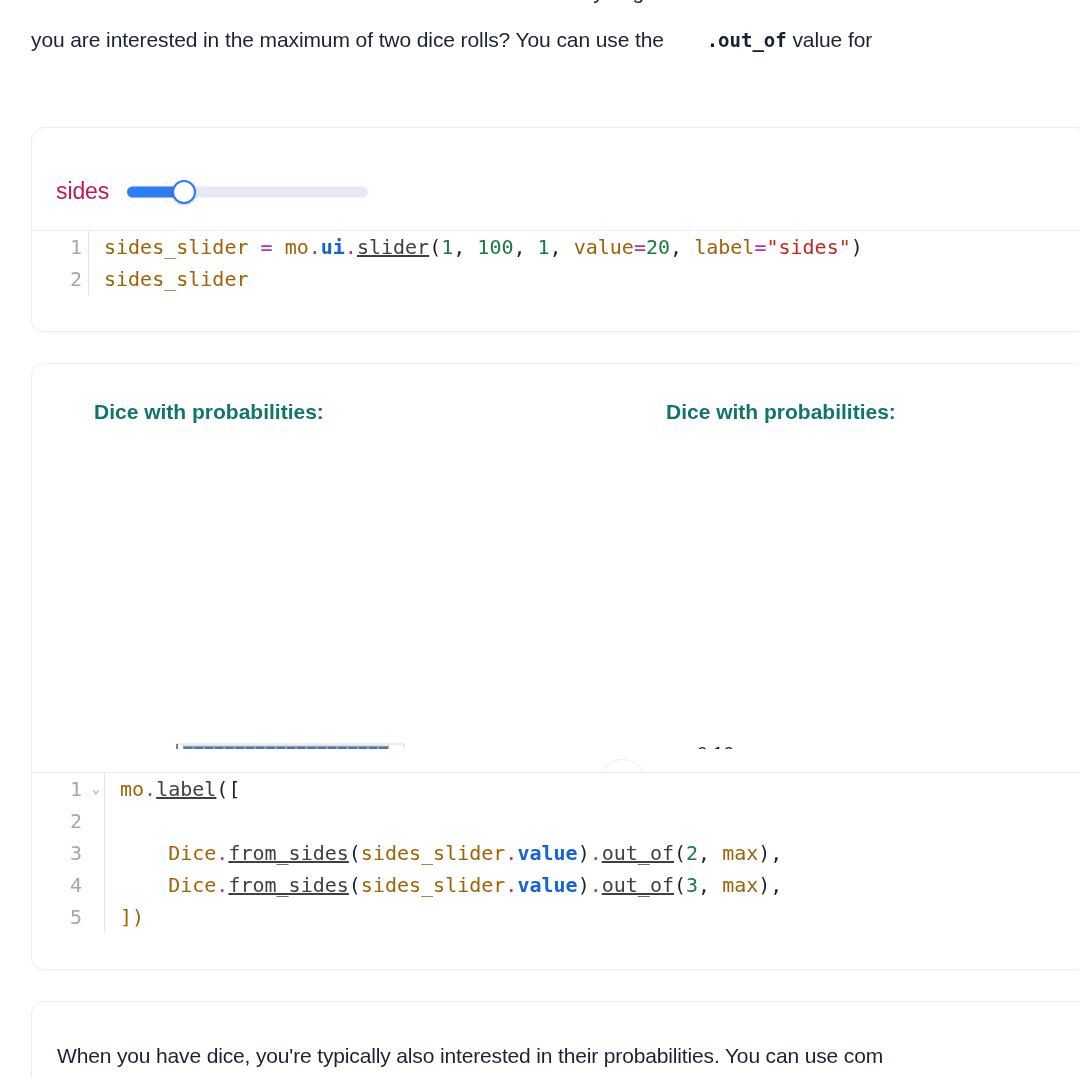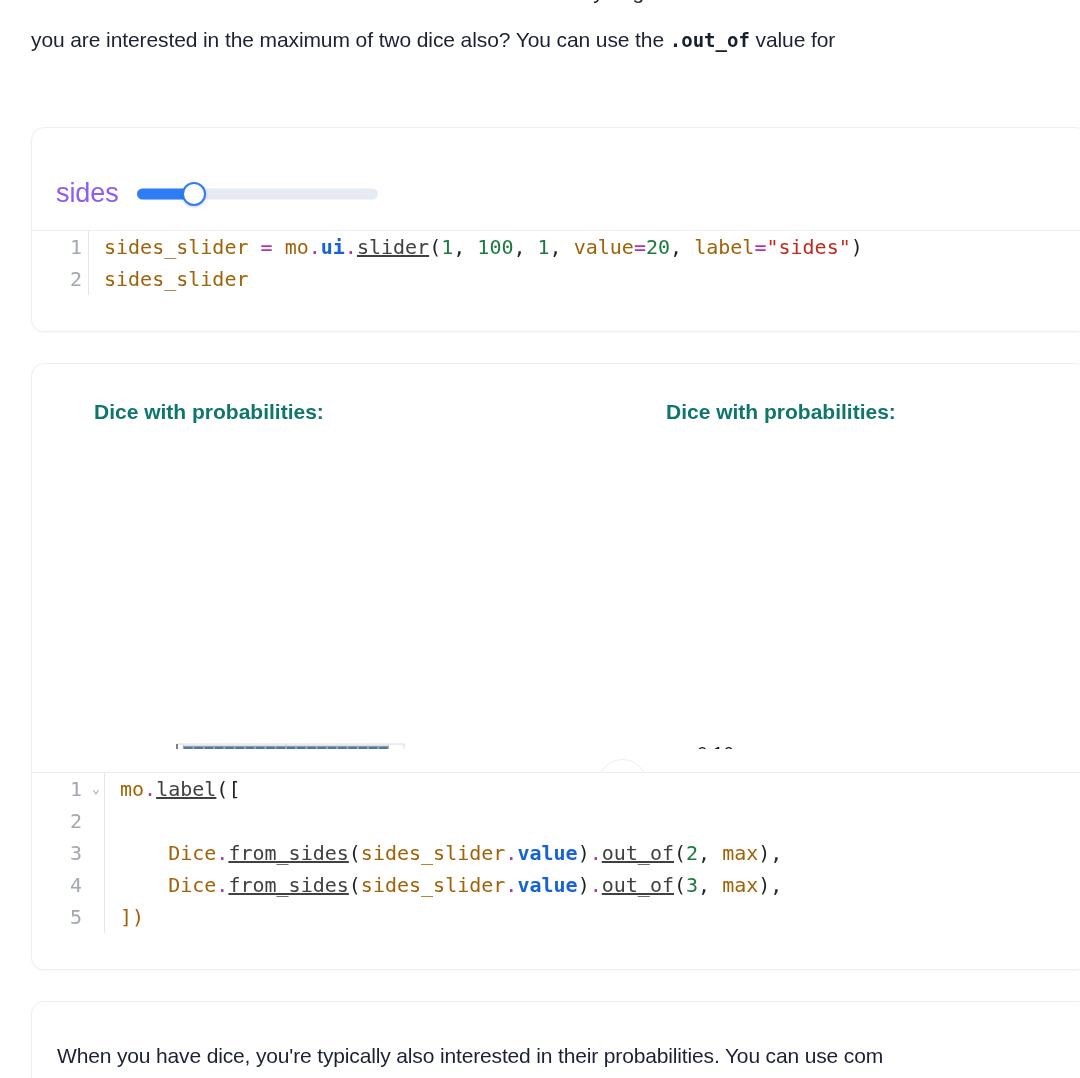--- a/index.html
+++ b/index.html
@@ -30,20 +30,21 @@
   }
   .prose-top .l1 { display:block; }
   .prose-top .l2 { display:block; }
 
   code.inline {
     font-family: "DejaVu Sans Mono", "Liberation Mono", monospace;
     font-size: 19px;
     font-weight: bold;
     color: #16202e;
     letter-spacing: 0px;
+    margin-left: 37px;
   }
 
   
   .card {
     position: absolute;
     background: #ffffff;
     border: 1px solid #eceef0;
     border-radius: 13px;
     box-shadow: 0 1px 2px rgba(16,24,40,0.04);
     box-sizing: border-box;
@@ -65,22 +66,22 @@
   }
   .slider-row {
     position: absolute;
     left: 24px;
     top: 50px;
     display: flex;
     align-items: center;
     gap: 18px;
   }
   .slider-label {
-    font-size: 27px;
-    color: #8b5cf6;
+    font-size: 23px;
+    color: #be185d;
     letter-spacing: -0.1px;
   }
   .slider-widget {
     position: relative;
     width: 241px;
     height: 22px;
     display: flex;
     align-items: center;
   }
   .slider-track {
@@ -241,21 +242,21 @@
     color: #1c2233;
     letter-spacing: -0.15px;
     white-space: nowrap;
   }
 </style>
 </head>
 <body>
 
 <div class="prose-top">
   <span class="l1">These dice have a bunch of utilities attached that make it easy to get the distribution that</span>
-  <span class="l2"><span>you are interested in the maximum of two dice also? You can use the </span><code class="inline">.out_of</code><span> value for</span></span>
+  <span class="l2"><span>you are interested in the maximum of two dice rolls? You can use the </span><code class="inline">.out_of</code><span> value for</span></span>
 </div>
 
 <div class="card" id="slider-card">
 
   <div class="slider-out">
     <div class="slider-row">
       <span class="slider-label">sides</span>
       <div class="slider-widget">
         <div class="slider-track"></div>
         <div class="slider-fill"></div>

